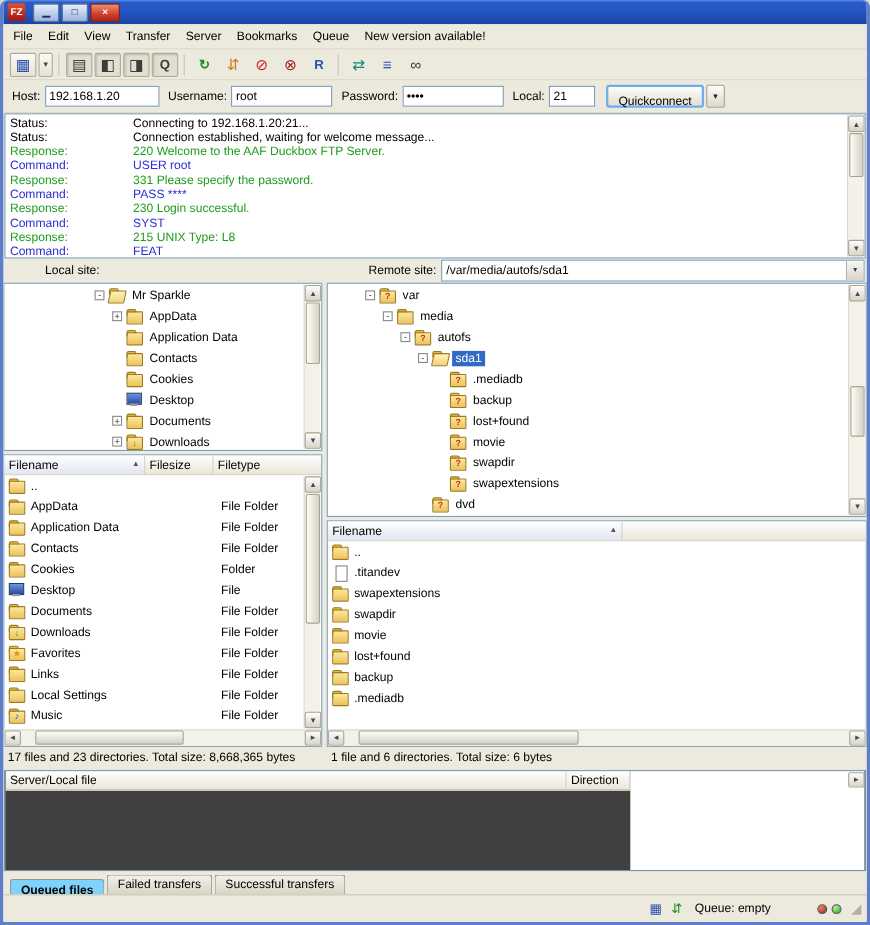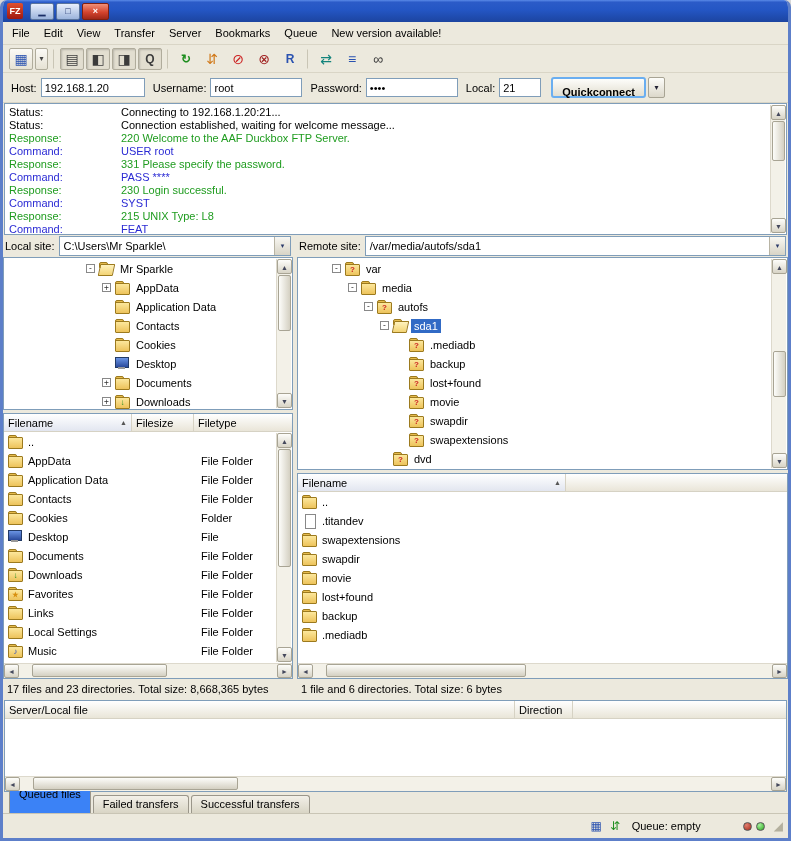--- a/index.html
+++ b/index.html
@@ -47,21 +47,21 @@
 
   
   .quickbar { height: 30px; flex: none; display: flex; align-items: center; padding: 0 6px;
     background: var(--chrome); border-bottom: 1px solid #d9d5c6; }
   .qlabel { margin: 0 4px 0 8px; white-space: nowrap; }
   .qlabel:first-child { margin-left: 2px; }
   .qinput { height: 19px; border: 1px solid var(--box-border); background: #fff; font: 11px "Liberation Sans",sans-serif;
     padding: 1px 3px; }
   .qinput.host { width: 104px; } .qinput.user { width: 92px; } .qinput.pass { width: 92px; } .qinput.port { width: 42px; }
   .qc-btn { height: 21px; margin-left: 10px; padding: 4px 9px; line-height: 18px; text-align: center;
-    background: linear-gradient(#fdfdfa,#e2ded0); border: 2px solid #6aaef0; border-radius: 3px; white-space: nowrap; font-weight: bold; }
+    background: linear-gradient(#fdfdfa,#e2ded0); border: 2px solid #6aaef0; border-radius: 3px; white-space: nowrap; }
   .qc-dd { height: 21px; width: 17px; margin-left: 2px; text-align: center; font-size: 8px; line-height: 19px;
     background: linear-gradient(#fdfdfa,#dcd8ca); border: 1px solid #a8a494; border-radius: 2px; color: #223; }
 
   
   .log { height: 132px; flex: none; margin: 0 1px; background: #fff; border: 1px solid var(--box-border);
     position: relative; overflow: hidden; }
   .log-lines { padding: 2px 18px 0 4px; }
   .log-line { display: flex; height: 13px; line-height: 13px; white-space: nowrap; }
   .log-label { width: 112px; flex: none; }
   .log-line.response { color: var(--log-response); }
@@ -80,21 +80,21 @@
   .hbtn.left { left: 0; } .hbtn.right { right: 0; }
   .hthumb { position: absolute; top: 0; height: 13px; background: linear-gradient(#fdfdfa,#d4d0c2);
     border: 1px solid #a8a494; border-radius: 2px; }
 
   
   .panes { height: 464px; flex: none; display: flex; }
   .vsplit { width: 4px; flex: none; }
   .pane { display: flex; flex-direction: column; }
   .pane.local { width: 290px; flex: none; }
   .pane.remote { flex: 1; }
-  .site-bar { height: 22px; flex: none; display: flex; align-items: center; padding: 1px 2px; }
+  .site-bar { height: 22px; flex: none; display: flex; align-items: center; padding: 1px 2px; margin-left: 36px; }
   .site-label { margin-right: 4px; white-space: nowrap; }
   .combo { flex: 1; height: 20px; background: #fff; border: 1px solid var(--box-border); display: flex; align-items: center; overflow: hidden; }
   .combo-text { flex: 1; padding: 0 4px; white-space: nowrap; overflow: hidden; }
   .combo-btn { width: 16px; height: 100%; flex: none; background: linear-gradient(#f8f7f2,#d8d4c6);
     border-left: 1px solid #b8b4a4; text-align: center; font-size: 7px; line-height: 18px; color: #2a3a6a; }
   .tree { position: relative; flex: none; background: #fff; border: 1px solid var(--box-border); overflow: hidden;
     padding: 1px 17px 1px 2px; }
   .local .tree { height: 153px; }
   .remote .tree { height: 213px; }
   .hsplit { height: 3px; flex: none; }
@@ -140,30 +140,30 @@
   .local .list-body { padding-right: 17px; }
   .file-row { display: flex; align-items: center; height: 19px; padding-left: 3px; white-space: nowrap; }
   .fname { width: 106px; overflow: hidden; padding-left: 2px; }
   .fsize { width: 62px; text-align: right; padding-right: 8px; }
   .ftype { flex: 1; padding-left: 7px; }
   .rname { flex: 1; padding-left: 2px; overflow: hidden; }
   .list-scroll { top: 19px; bottom: 16px; }
   .pane-status { height: 20px; flex: none; line-height: 20px; padding-left: 4px; white-space: nowrap; overflow: hidden; }
 
   
-  .queue { flex: 1; display: flex; flex-direction: column; margin: 1px 1px 0; background: #404040;
+  .queue { flex: 1; display: flex; flex-direction: row; margin: 1px 1px 0; background: #404040;
     border: 1px solid var(--box-border); overflow: hidden; }
   .hc-q1 { width: 510px; } .hc-q2 { width: 58px; } .hc-q3 { flex: 1; border-right: none; }
   .queue-body { flex: 1; background: #fff; }
 
   
   .tabs { height: 21px; flex: none; display: flex; align-items: flex-end; padding: 0 6px; background: var(--chrome); }
   .tab { height: 18px; padding: 0 9px; line-height: 17px; background: linear-gradient(#f2f0e8,#d9d5c5);
     border: 1px solid #9a968a; border-bottom: none; border-radius: 3px 3px 0 0; margin-right: 2px; white-space: nowrap; }
-  .tab.active { background: #3b82f6; font-weight: normal; height: 30px; line-height: 20px; }
+  .tab.active { background: #7dd3fc; font-weight: bold; height: 14px; line-height: 20px; }
 
   
   .statusbar { height: 25px; flex: none; display: flex; align-items: center; padding: 0 5px;
     background: var(--chrome); border-top: 1px solid #c9c5b5; }
   .sb-spacer { flex: 1; }
   .sb-icon { width: 19px; text-align: center; font-size: 12px; }
   .sb-queue { margin: 0 38px 0 7px; white-space: nowrap; }
   .led { width: 9px; height: 9px; border-radius: 50%; border: 1px solid #555; margin-left: 4px; flex: none; }
   .led.red { background: radial-gradient(circle at 35% 30%, #e08070, #a82818); }
   .led.green { background: radial-gradient(circle at 35% 30%, #a8f0a0, #28a818); }
@@ -308,24 +308,20 @@
       <span class="sthumb" style="top:16px;height:40px"></span>
       <span class="sbtn bottom">▼</span>
     </div>
   </div>
 
   <div class="panes">
 
     <div class="pane local">
       <div class="site-bar">
         <span class="site-label">Local site:</span>
-        <div class="combo">
-          <span class="combo-text">C:\Users\Mr Sparkle\</span>
-          <span class="combo-btn">▾</span>
-        </div>
       </div>
       <div class="tree">
         <div class="tree-rows">
 
             <div class="tree-row">
               <span class="ind" style="width: 80px;"></span>
               <span class="exp">-</span>
               <span class="icon folder open"></span>
               <span class="lbl">Mr Sparkle</span>
             </div>

